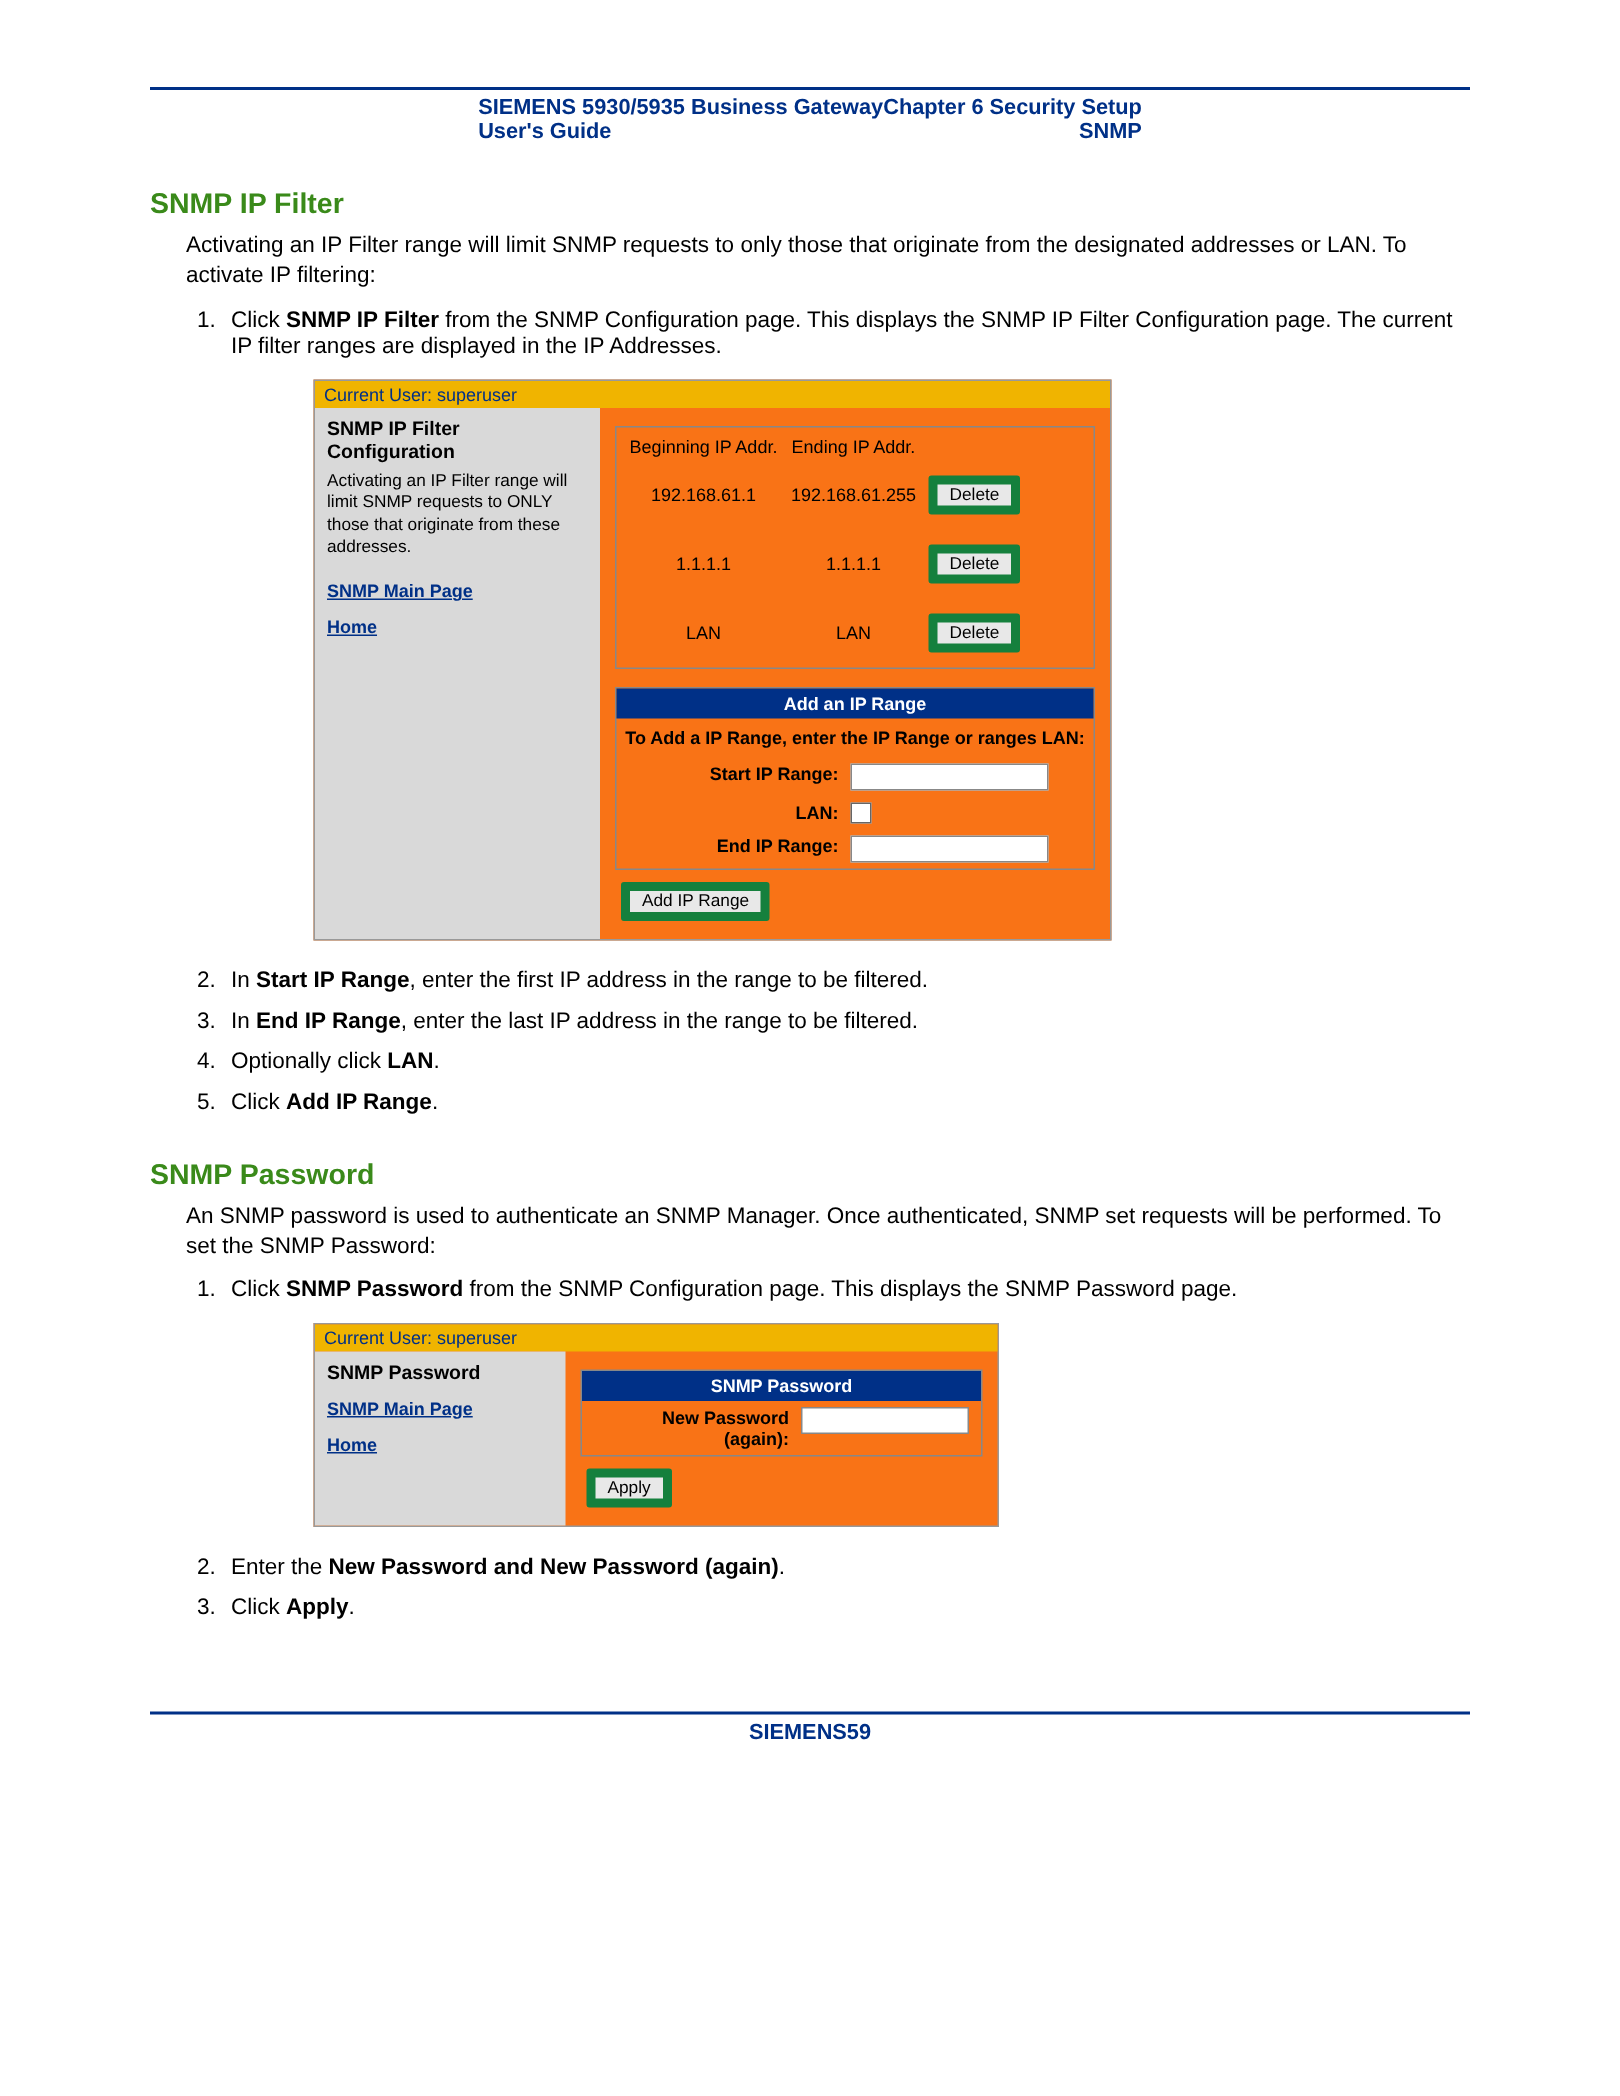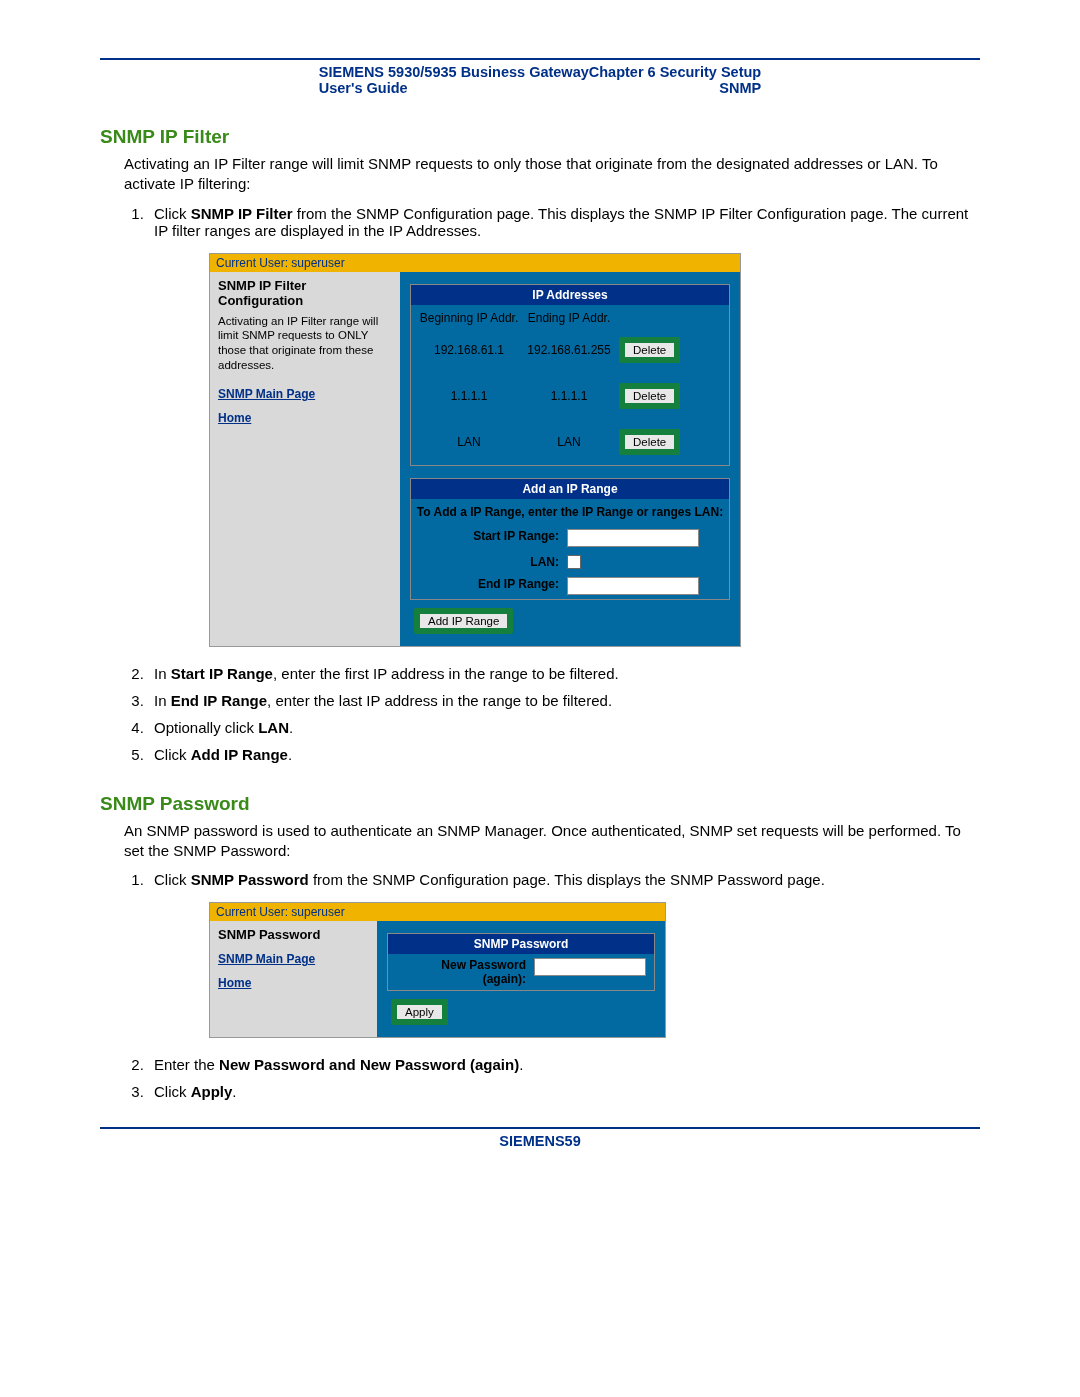--- a/index.html
+++ b/index.html
@@ -49,21 +49,21 @@
   ol.steps > li {
     margin-bottom: 10px;
     padding-left: 6px;
   }
   ol.steps b { font-weight: bold; }
 
   
   .shot {
     margin: 14px 0 18px 55px;
     border: 1px solid #999;
-    background: #0369a1;
+    background: #f97316;
     width: 530px;
   }
   .shot2 { width: 455px; }
   .gold-bar {
     background: #f0b400;
     color: #003087;
     font-size: 12px;
     padding: 2px 6px;
   }
   .shot-body {
@@ -170,21 +170,21 @@
 
   
   .pwd-table {
     border: 1px solid #888;
     font-size: 12px;
   }
   .pwd-table .frow .lbl { width: 130px; }
   .pwd-table .txt { width: 110px; }
 
   .footer {
-    margin-top: 27px;
+    margin-top: 61px;
   }
 </style>
 </head>
 <body>
 
 <div class="page">
   <div class="content">
 
     <div class="rule"></div>
     <div class="header-row">
@@ -210,21 +210,20 @@
           <div class="gold-bar">Current User: superuser</div>
           <div class="shot-body">
             <div class="shot-side">
               <div class="title">SNMP IP Filter Configuration</div>
               <div class="desc">Activating an IP Filter range will limit SNMP requests to ONLY those that originate from these addresses.</div>
               <span class="link">SNMP Main Page</span>
               <span class="link">Home</span>
             </div>
             <div class="shot-main">
               <div class="ip-table">
-                <div class="blue-hdr">IP Addresses</div>
                 <div class="row hdr-row">
                   <div class="c1">Beginning IP Addr.</div>
                   <div class="c2">Ending IP Addr.</div>
                   <div class="c3"></div>
                 </div>
                 <div class="row">
                   <div class="c1">192.168.61.1</div>
                   <div class="c2">192.168.61.255</div>
                   <div class="c3"><span class="btn">Delete</span></div>
                 </div>

